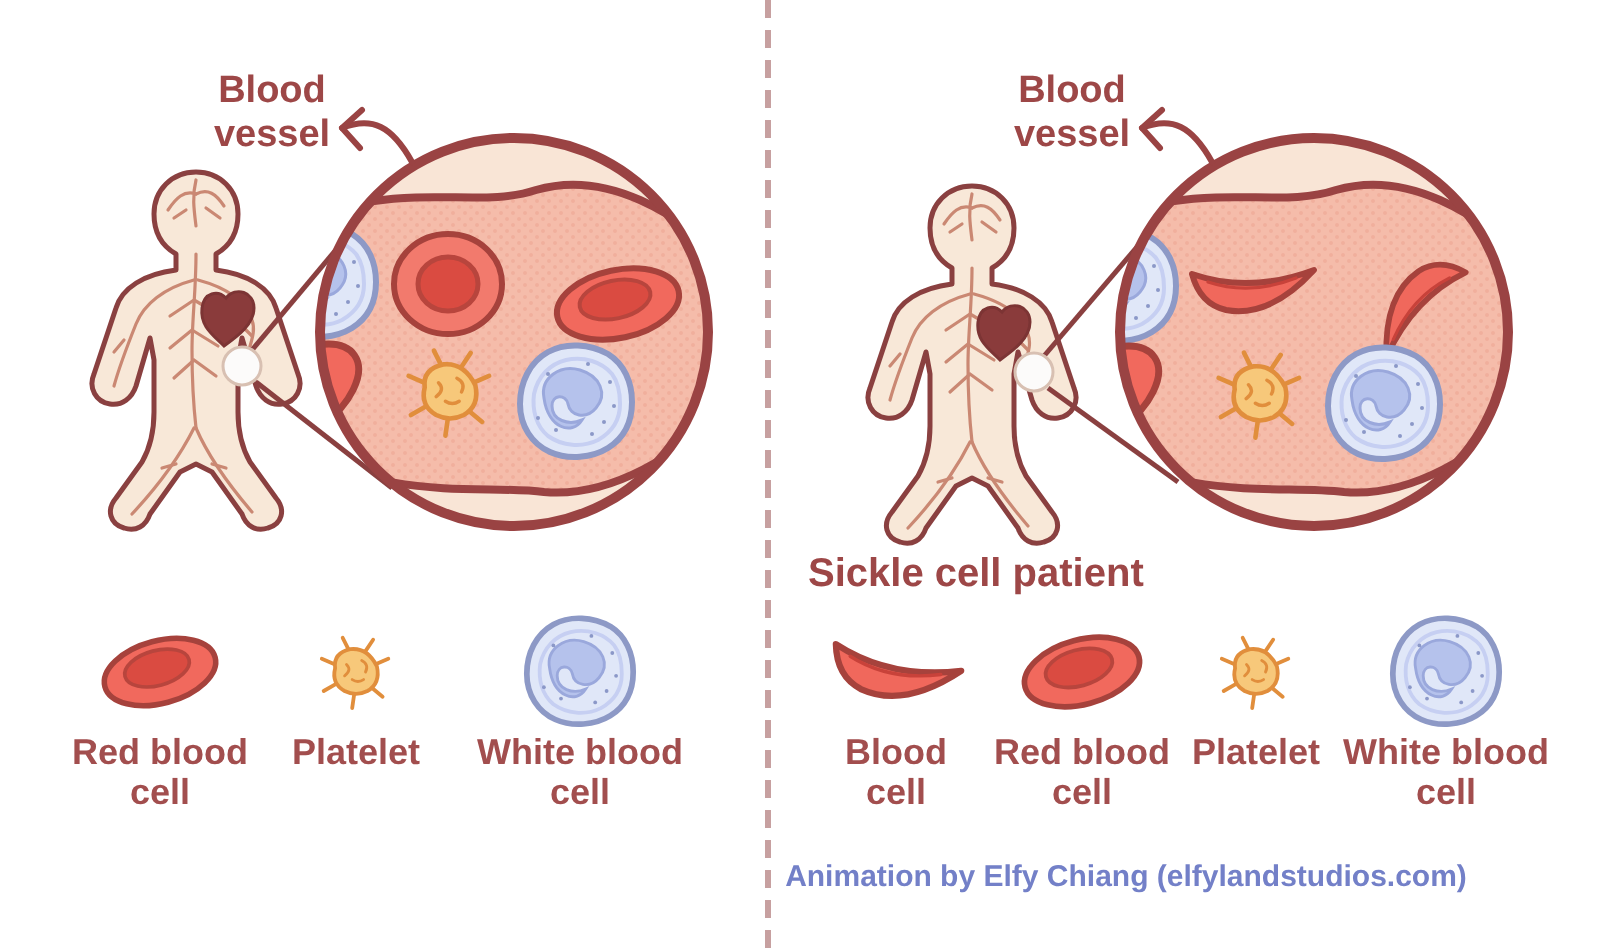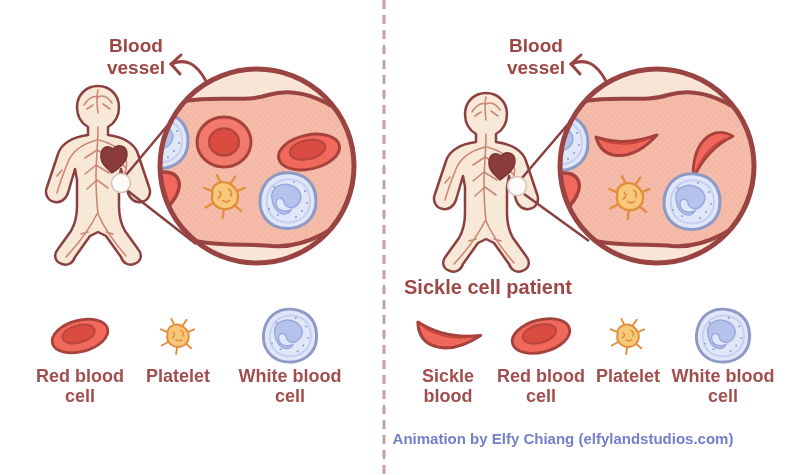--- a/index.html
+++ b/index.html
@@ -211,21 +211,21 @@
     </div>
     <div class="cell-label">White blood cell</div>
   </div>
 
   <div class="legend-item li-sick-r">
     <div class="icon-box">
       <svg width="70" height="48" viewBox="-35 -24 70 48">
           <use href="#sickle" transform="rotate(14) scale(1.05)"></use>
         </svg>
     </div>
-    <div class="cell-label">Sickle blood</div>
+    <div class="cell-label">Blood cell</div>
   </div>
   <div class="legend-item li-rbc-r">
     <div class="icon-box">
       <svg width="68" height="48" viewBox="-34 -24 68 48">
           <use href="#rbc-tilt" transform="rotate(-15) scale(0.95)"></use>
         </svg>
     </div>
     <div class="cell-label">Red blood cell</div>
   </div>
   <div class="legend-item li-plt-r">

